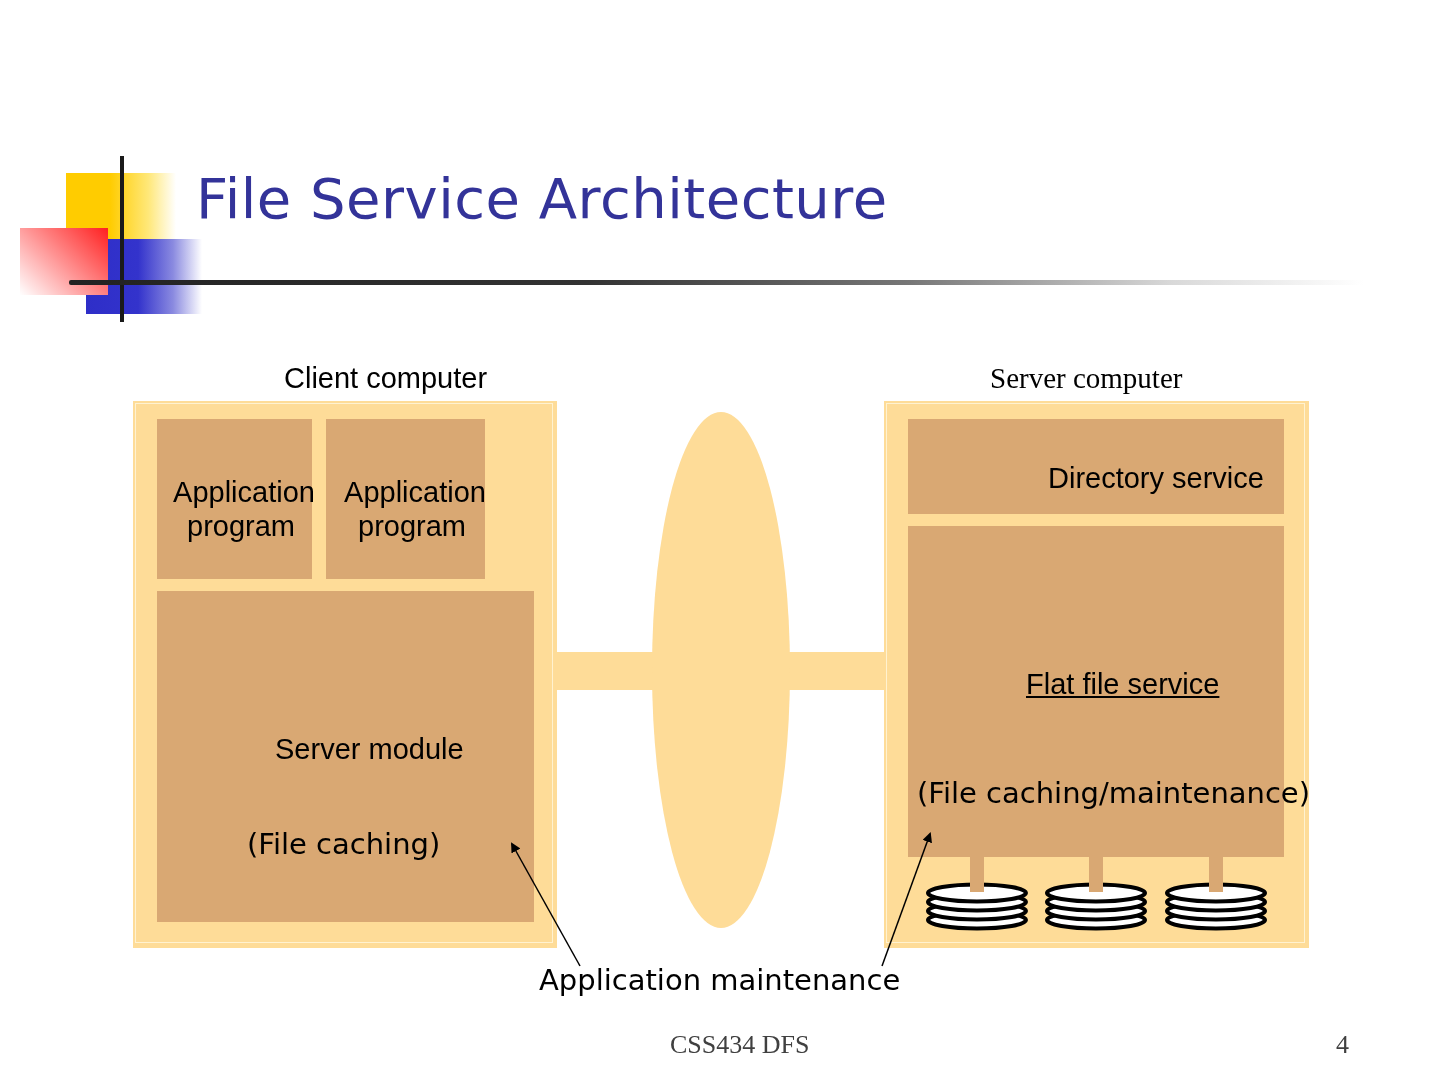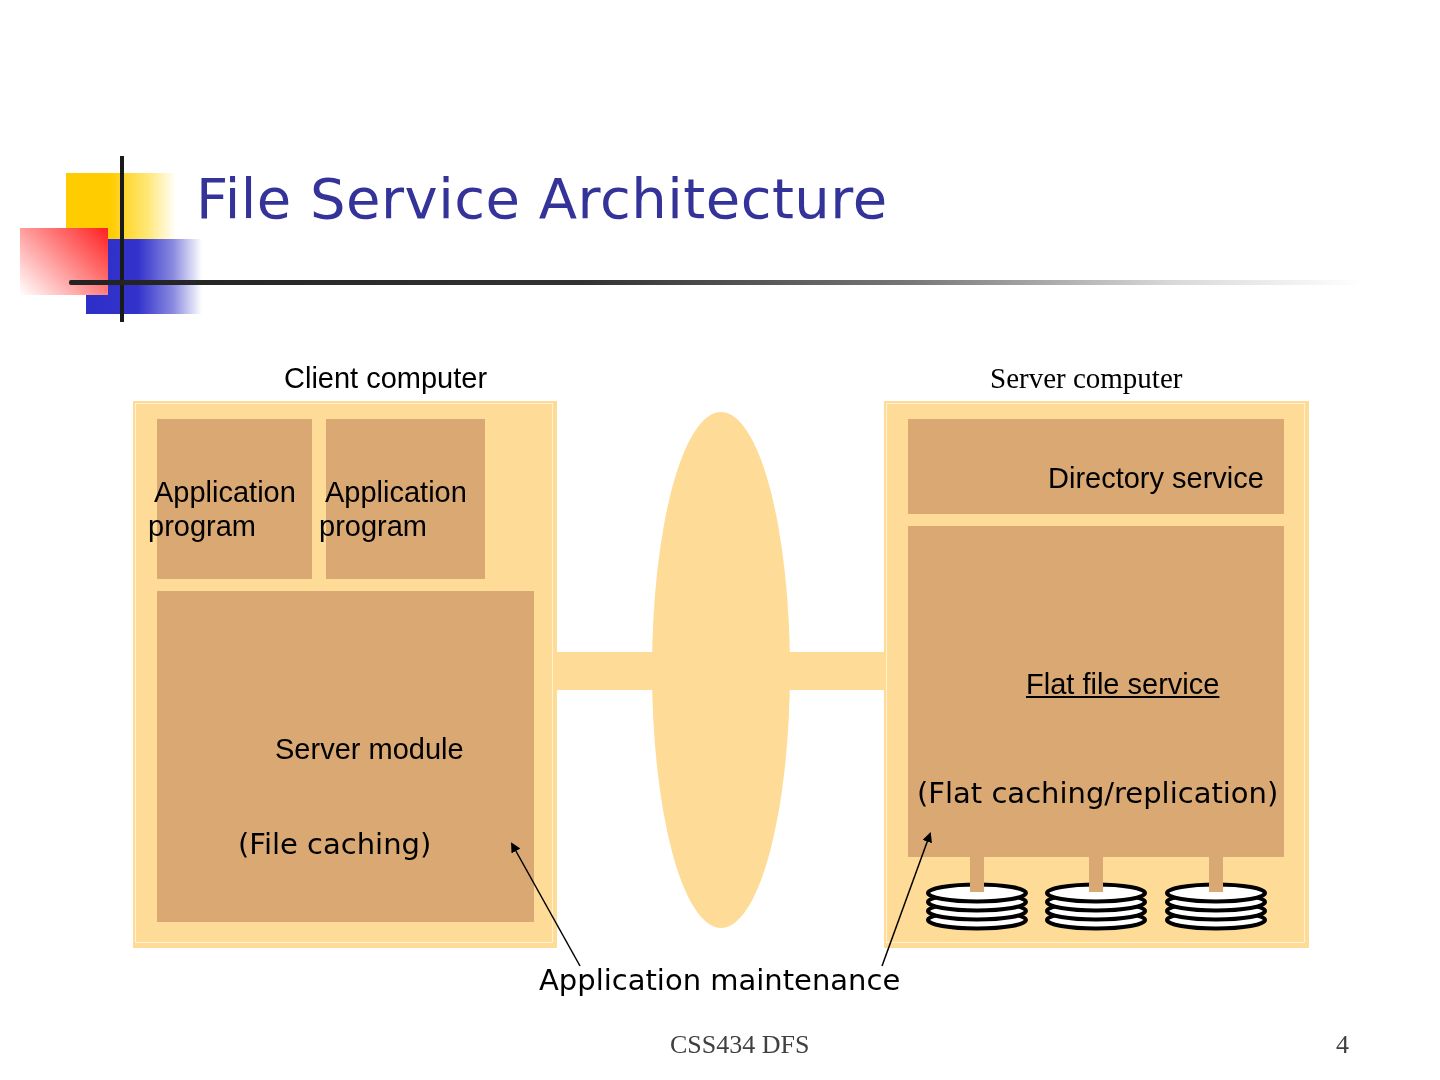--- a/index.html
+++ b/index.html
@@ -21,21 +21,21 @@
     .title { left: 196px; top: 168px; font-family: "DejaVu Sans", sans-serif; font-size: 56px;
       color: #333399; line-height: 1.1; white-space: nowrap; letter-spacing: 0.5px; }
 
     .heading { font-family: "Liberation Sans", sans-serif; font-size: 29px; color: #000; white-space: nowrap; }
 
     .outer { background: #fedc98; }
     .outer-inset { border: 1.5px solid #fff2d0; pointer-events: none; }
     .inner { background: #d9a873; }
 
     .label { font-family: "Liberation Sans", sans-serif; font-size: 29px; color: #000; white-space: nowrap; }
-    .label-c { line-height: 34px; }
+    .label-c { text-align: center; line-height: 34px; }
     .sub { font-family: "DejaVu Sans", sans-serif; font-size: 29px; color: #000; white-space: nowrap; }
 
     .footer { font-family: Liberation Serif, serif; font-size: 26px; color: #404040; white-space: nowrap; }
 
     svg.overlay { position: absolute; left: 0; top: 0; }
   </style>
 </head>
 <body>
 
 <div class="abs logo-yellow"></div>
@@ -62,31 +62,31 @@
 <div class="abs label label-c" style="left:154px; top:475px; width:180px;">
   <div>Application</div>
   <div style="margin-left:-6px;">program</div>
 </div>
 <div class="abs label label-c" style="left:325px; top:475px; width:180px;">
   <div>Application</div>
   <div style="margin-left:-6px;">program</div>
 </div>
 
 <div class="abs label" style="left:275px; top:733px;">Server module</div>
-<div class="abs sub" style="left:238px; top:827px;">(File caching)</div>
+<div class="abs sub" style="left:247px; top:827px;">(File caching)</div>
 
 <div class="abs outer" style="left:884px; top:401px; width:425px; height:547px;"></div>
 <div class="abs outer-inset" style="left:886px; top:403px; width:417px; height:538px;"></div>
 
 <div class="abs inner" style="left:908px; top:419px; width:376px; height:95px;"></div>
 <div class="abs inner" style="left:908px; top:526px; width:376px; height:331px;"></div>
 
 <div class="abs label" style="left:1048px; top:462px;">Directory service</div>
 <div class="abs label" style="left:1026px; top:668px;text-decoration:underline;">Flat file service</div>
-<div class="abs sub" style="left:917px; top:776px;">(Flat caching/replication)</div>
+<div class="abs sub" style="left:917px; top:776px;">(File caching/maintenance)</div>
 
 <svg class="overlay" width="1440" height="1080" viewBox="0 0 1440 1080">
   <defs>
     <marker id="arrowhead" markerWidth="10" markerHeight="10" refX="8" refY="5" orient="auto" markerUnits="userSpaceOnUse">
       <path d="M0,0 L10,5 L0,10 z" fill="#000"></path>
     </marker>
   </defs>
   <g id="disks">
       <g>
         <ellipse cx="977" cy="920" rx="49" ry="8.5" fill="#ffffff" stroke="#000" stroke-width="4"></ellipse>

